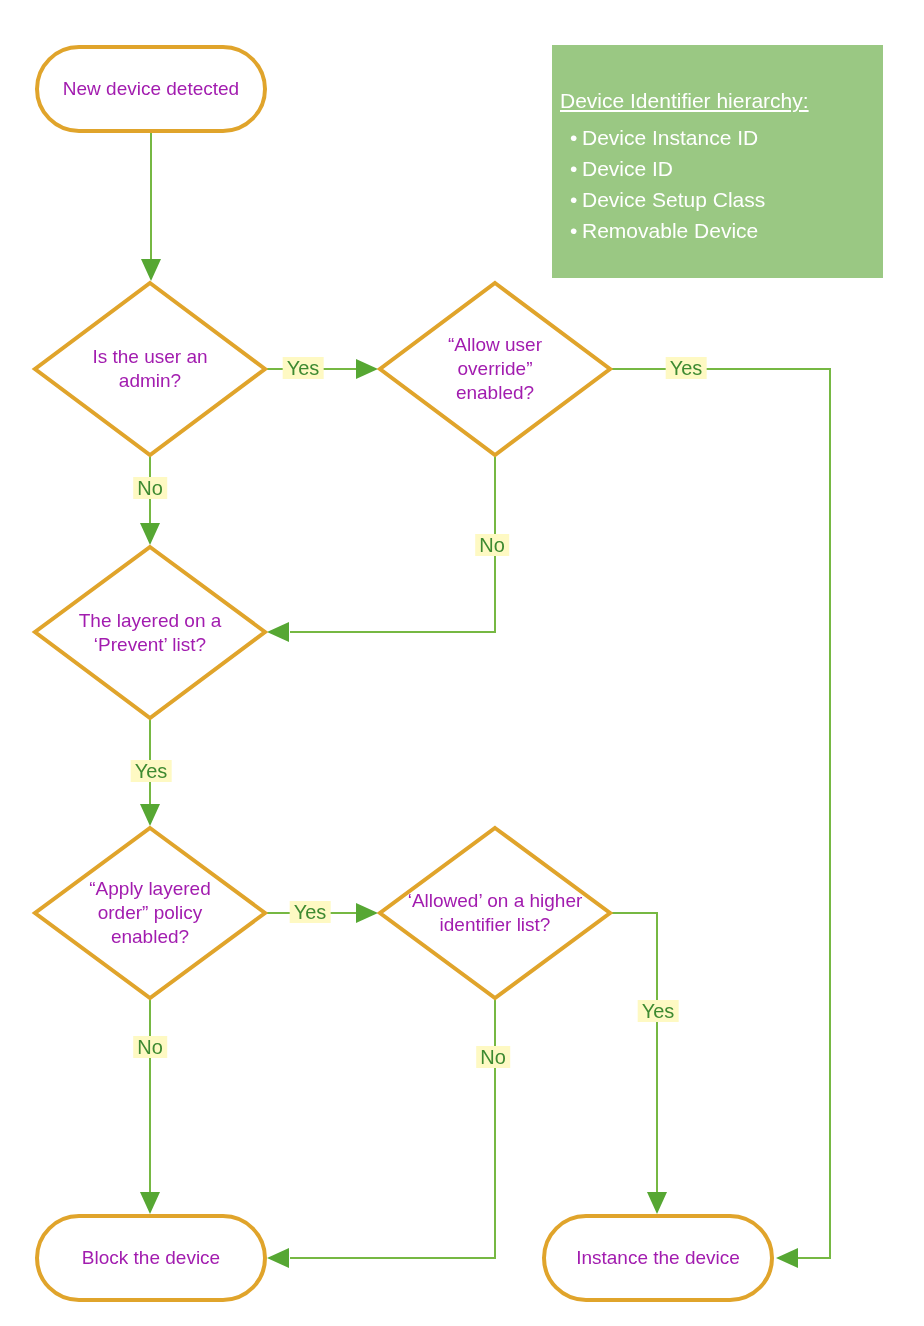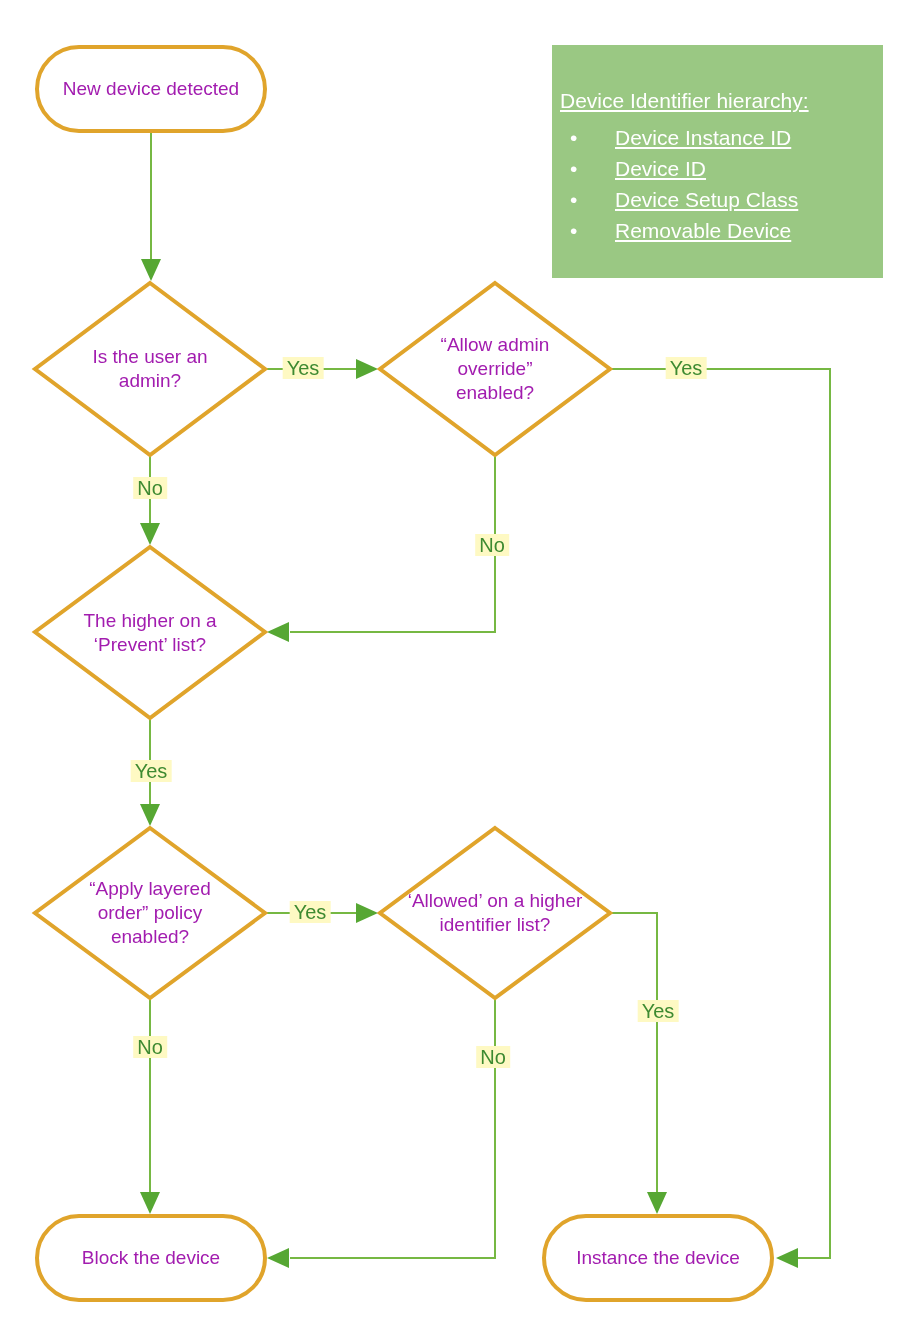--- a/index.html
+++ b/index.html
@@ -63,23 +63,21 @@
     display: flex;
     align-items: baseline;
     line-height: 31px;
   }
   .legend-bullet {
     margin-left: 10px;
     width: 12px;
     flex: 0 0 12px;
   }
   .legend-text {
-    margin-left: 33px;
     white-space: nowrap;
-    text-decoration: underline;
   }
 </style>
 </head>
 <body>
 
 <div class="stage">
 
   <svg class="layer" viewBox="0 0 924 1326">
 
     <g stroke="#76B843" stroke-width="2" fill="none">
@@ -115,22 +113,22 @@
       <polygon points="150,547 265,632 150,718 35,632"></polygon>
       <polygon points="150,828 265,913 150,998 35,913"></polygon>
       <polygon points="495,828 610,913 495,998 380,913"></polygon>
       <rect x="37" y="1216" width="228" height="84" rx="42" ry="42"></rect>
       <rect x="544" y="1216" width="228" height="84" rx="42" ry="42"></rect>
     </g>
   </svg>
 
   <div class="node-label" style="left:151px; top:89px; width:210px">New device detected</div>
   <div class="node-label" style="left:150px; top:369px; width:160px">Is the user an admin?</div>
-  <div class="node-label" style="left:495px; top:369px; width:155px">“Allow admin override” enabled?</div>
-  <div class="node-label" style="left:150px; top:633px; width:175px">The higher on a ‘Prevent’ list?</div>
+  <div class="node-label" style="left:495px; top:369px; width:155px">“Allow user override” enabled?</div>
+  <div class="node-label" style="left:150px; top:633px; width:175px">The layered on a ‘Prevent’ list?</div>
   <div class="node-label" style="left:150px; top:913px; width:150px">“Apply layered order” policy enabled?</div>
   <div class="node-label" style="left:495px; top:913px; width:185px">‘Allowed’ on a higher identifier list?</div>
   <div class="node-label" style="left:151px; top:1258px; width:210px">Block the device</div>
   <div class="node-label" style="left:658px; top:1258px; width:210px">Instance the device</div>
 
   <span class="edge-label" style="left:303px; top:368px">Yes</span>
   <span class="edge-label" style="left:686px; top:368px">Yes</span>
   <span class="edge-label" style="left:150px; top:488px">No</span>
   <span class="edge-label" style="left:492px; top:545px">No</span>
   <span class="edge-label" style="left:151px; top:771px">Yes</span>

